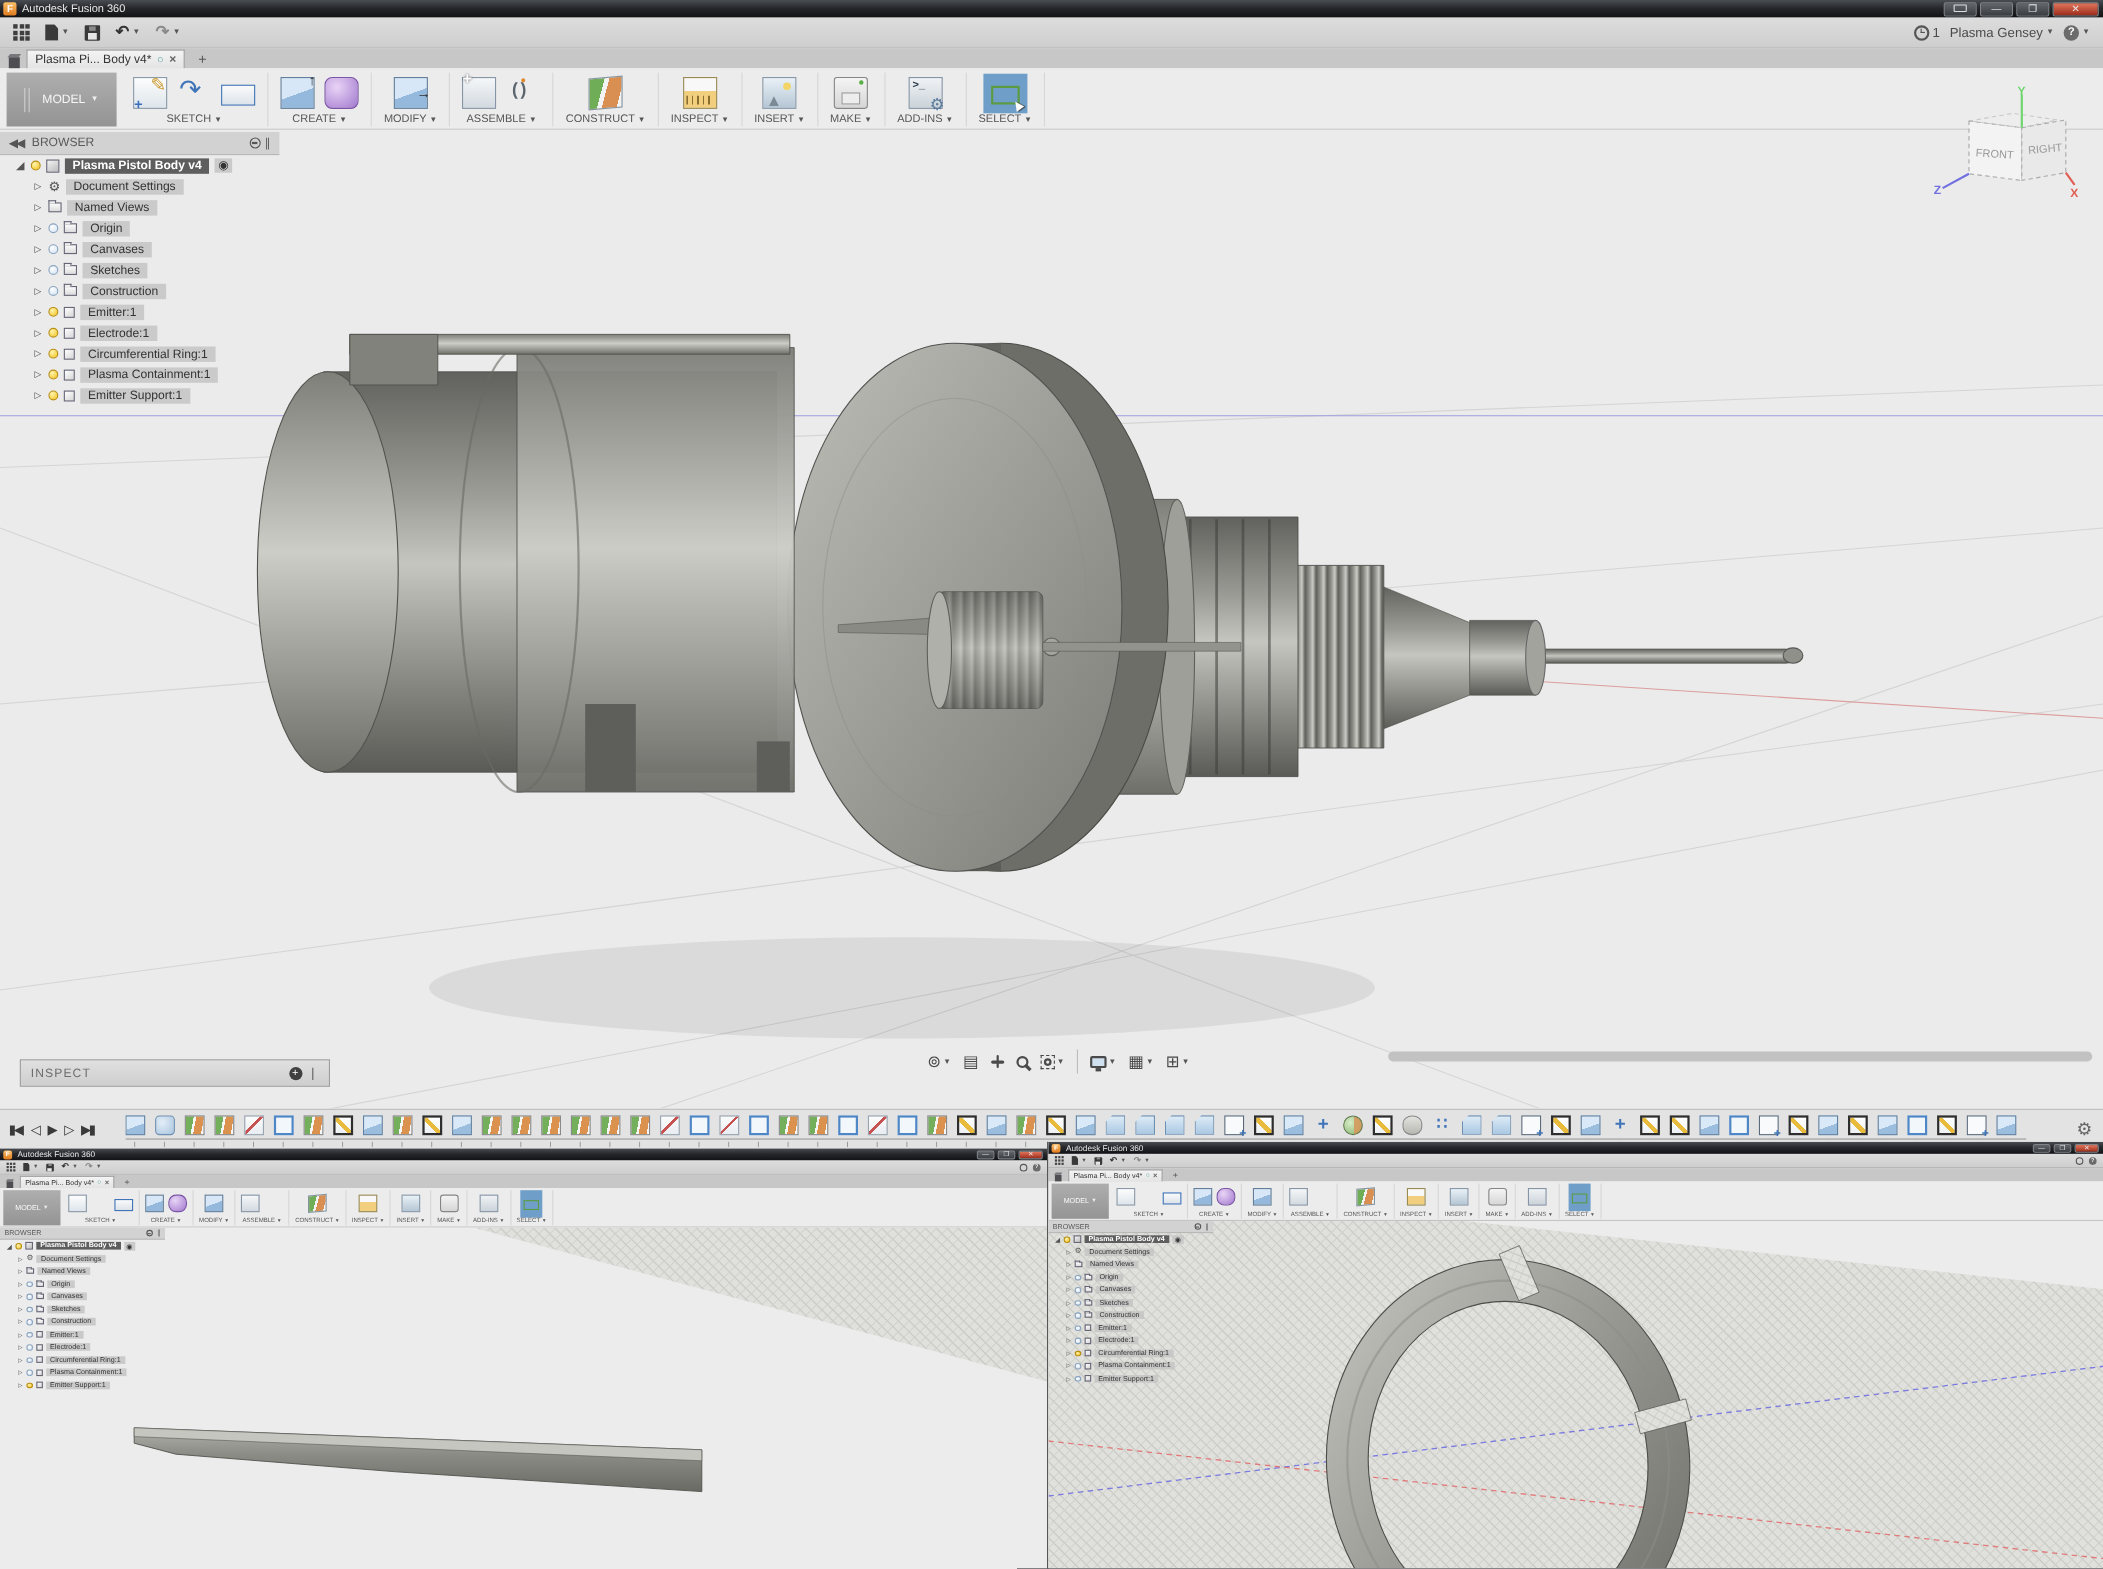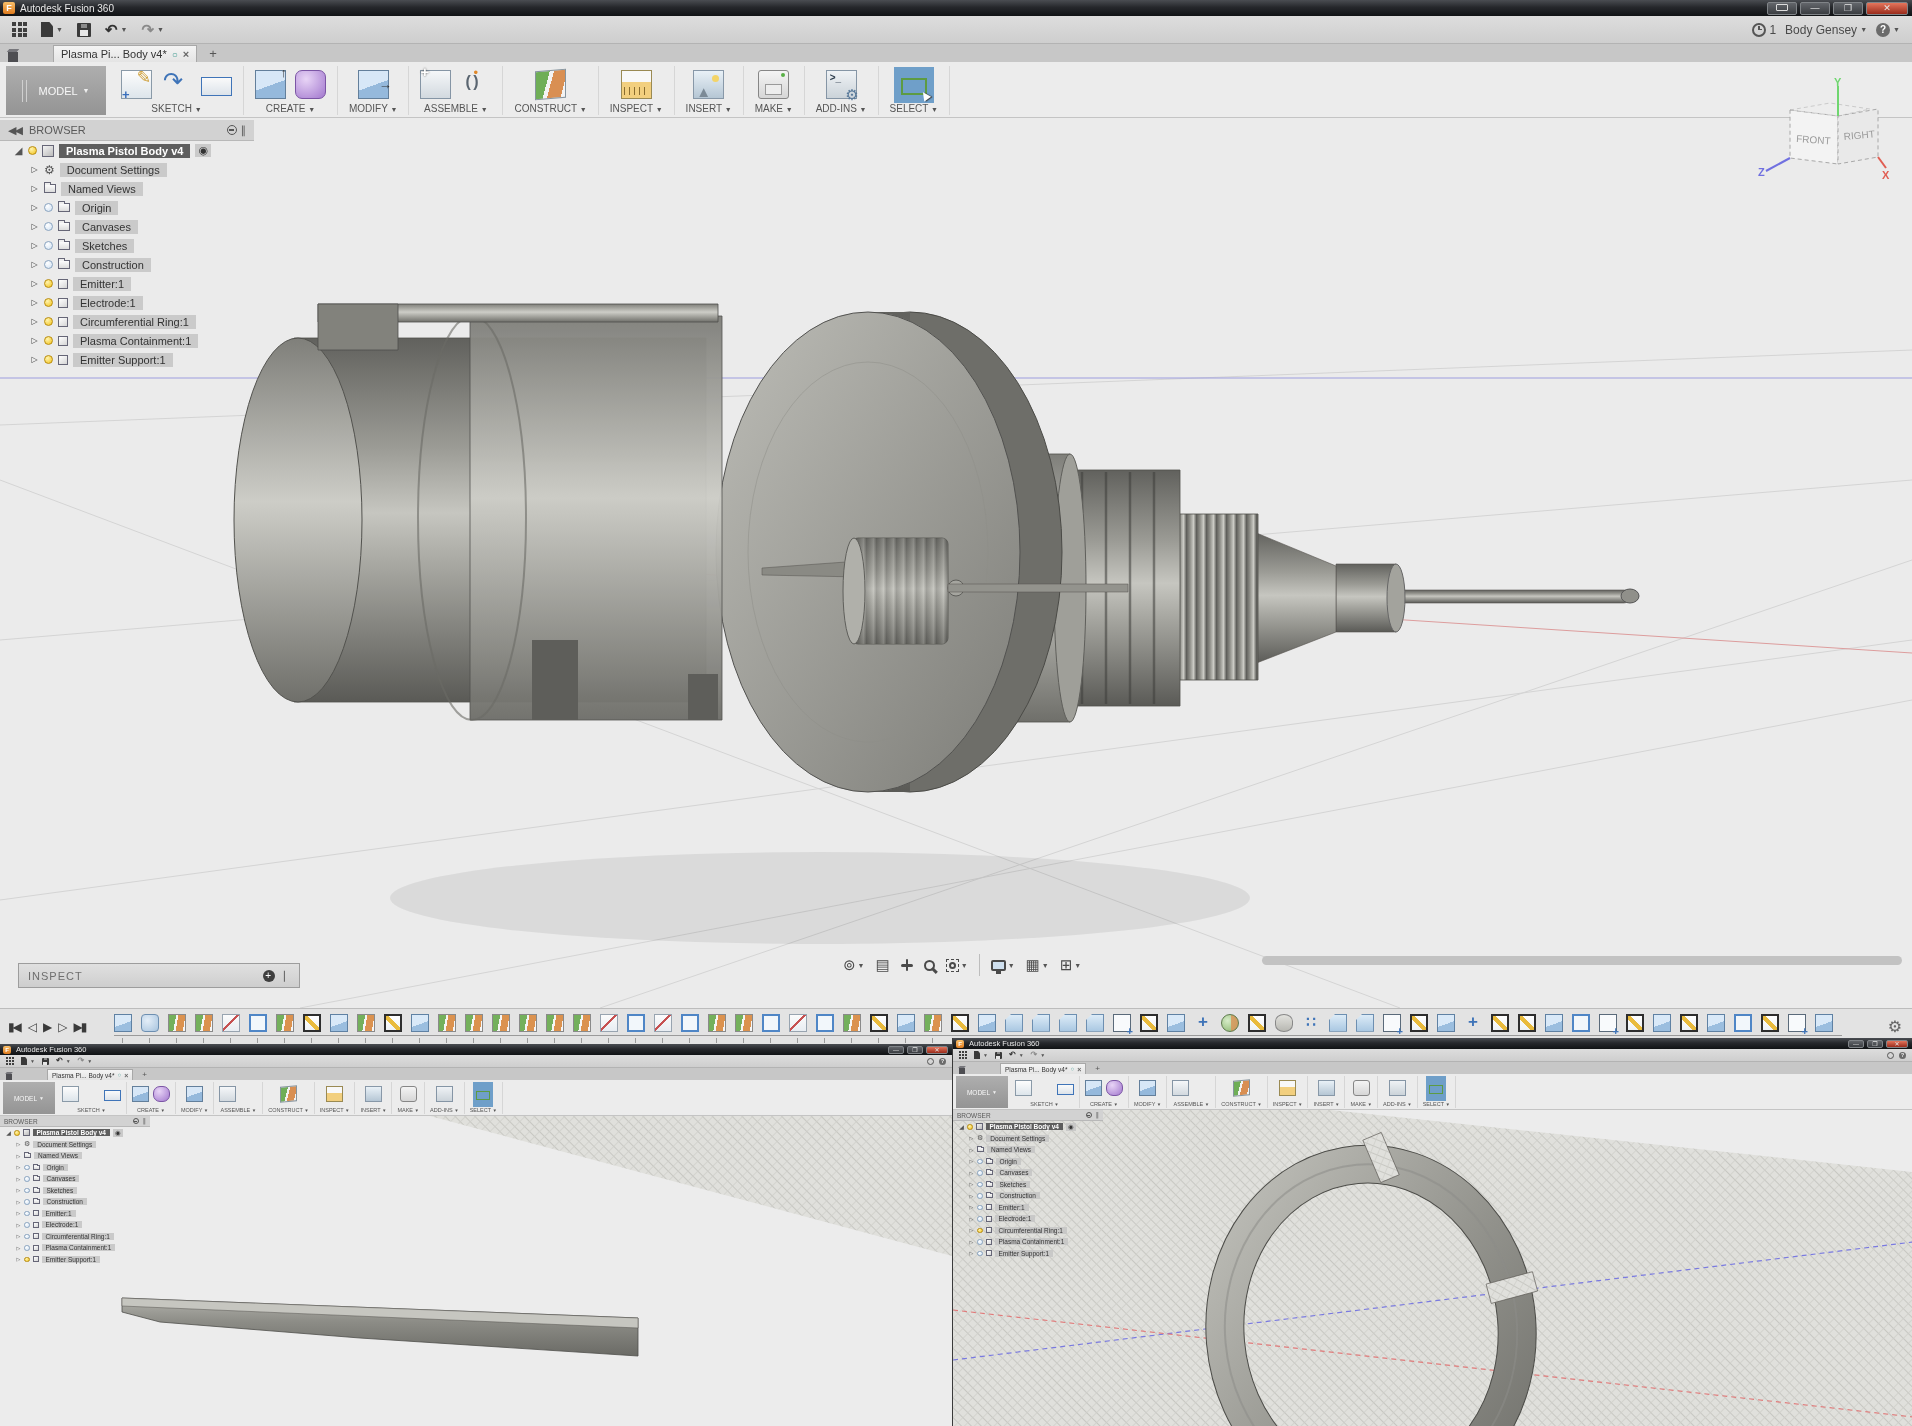--- a/index.html
+++ b/index.html
@@ -27,21 +27,21 @@
   .qitem{display:flex;align-items:center;gap:3px;}
   .acct{margin-left:auto;display:flex;align-items:center;gap:9px;color:#4a4a4a;font-size:12px;}
   .clockI{width:14px;height:14px;border:2px solid #555;border-radius:50%;position:relative;}
   .clockI::after{content:"";position:absolute;left:4px;top:1px;width:1.5px;height:4px;background:#555;}
   .clockI::before{content:"";position:absolute;left:4px;top:4px;width:4px;height:1.5px;background:#555;}
   .helpI{width:14px;height:14px;background:#6b6b6b;border-radius:50%;color:#fff;font-size:10px;font-weight:bold;text-align:center;line-height:14px;}
 
   .tabrow{height:18px;background:#c7c7c7;display:flex;align-items:flex-end;padding-left:6px;gap:4px;}
   .doccube{width:10px;height:10px;background:#4e4e52;position:relative;margin:0 2px;}
   .doccube::before{content:"";position:absolute;left:0;top:-3px;width:10px;height:3px;background:#77777c;transform:skewX(-40deg);}
-  .tab{height:17px;background:linear-gradient(#f4f4f4,#e4e4e4);border:1px solid #a8a8a8;border-bottom:none;display:flex;align-items:center;font-size:11px;color:#333;padding:0 7px;gap:5px;margin-left:29px;}
+  .tab{height:17px;background:linear-gradient(#f4f4f4,#e4e4e4);border:1px solid #a8a8a8;border-bottom:none;display:flex;align-items:center;font-size:11px;color:#333;padding:0 7px;gap:5px;}
   .syncO{color:#4aa096;font-size:10px;}
   .tabx{color:#666;font-size:11px;font-weight:bold;}
   .plustab{font-size:13px;color:#555;padding:0 8px;align-self:center;}
 
   .ribbon{height:56px;background:#ececec;display:flex;align-items:stretch;border-bottom:1px solid #c4c4c4;padding:4px 0 2px 6px;}
   .modelbtn{width:100px;background:linear-gradient(#aeaeae,#949494);color:#f7f7f7;font-size:11px;display:flex;align-items:center;justify-content:center;gap:5px;margin-right:4px;flex:none;text-align:right;}
   .modelbtn .grip{width:5px;height:22px;border-left:1px solid #cfcfcf;border-right:1px solid #cfcfcf;margin-right:6px;}
   .rgroup{display:flex;flex-direction:column;align-items:center;justify-content:space-between;padding:1px 11px 0;border-right:1px solid #d6d6d6;}
   .ricons{display:flex;gap:9px;align-items:center;flex:1;padding-bottom:2px;}
   .ricons.selected{background:#6f9fc9;padding:3px 7px;}
@@ -247,21 +247,21 @@
     <span class="qitem">
         <span class="arrglyph" style="color:#8a8a8a">↷</span>
         <span class="caret">▼</span>
       </span>
     <span class="acct">
       <span class="qitem">
           <span class="clockI"></span>
           <span>1</span>
         </span>
       <span class="qitem">
-          <span>Body Gensey</span>
+          <span>Plasma Gensey</span>
           <span class="caret">▼</span>
         </span>
       <span class="qitem">
           <span class="helpI">?</span>
           <span class="caret">▼</span>
         </span>
     </span>
   </div>
 
   <div class="tabrow">

